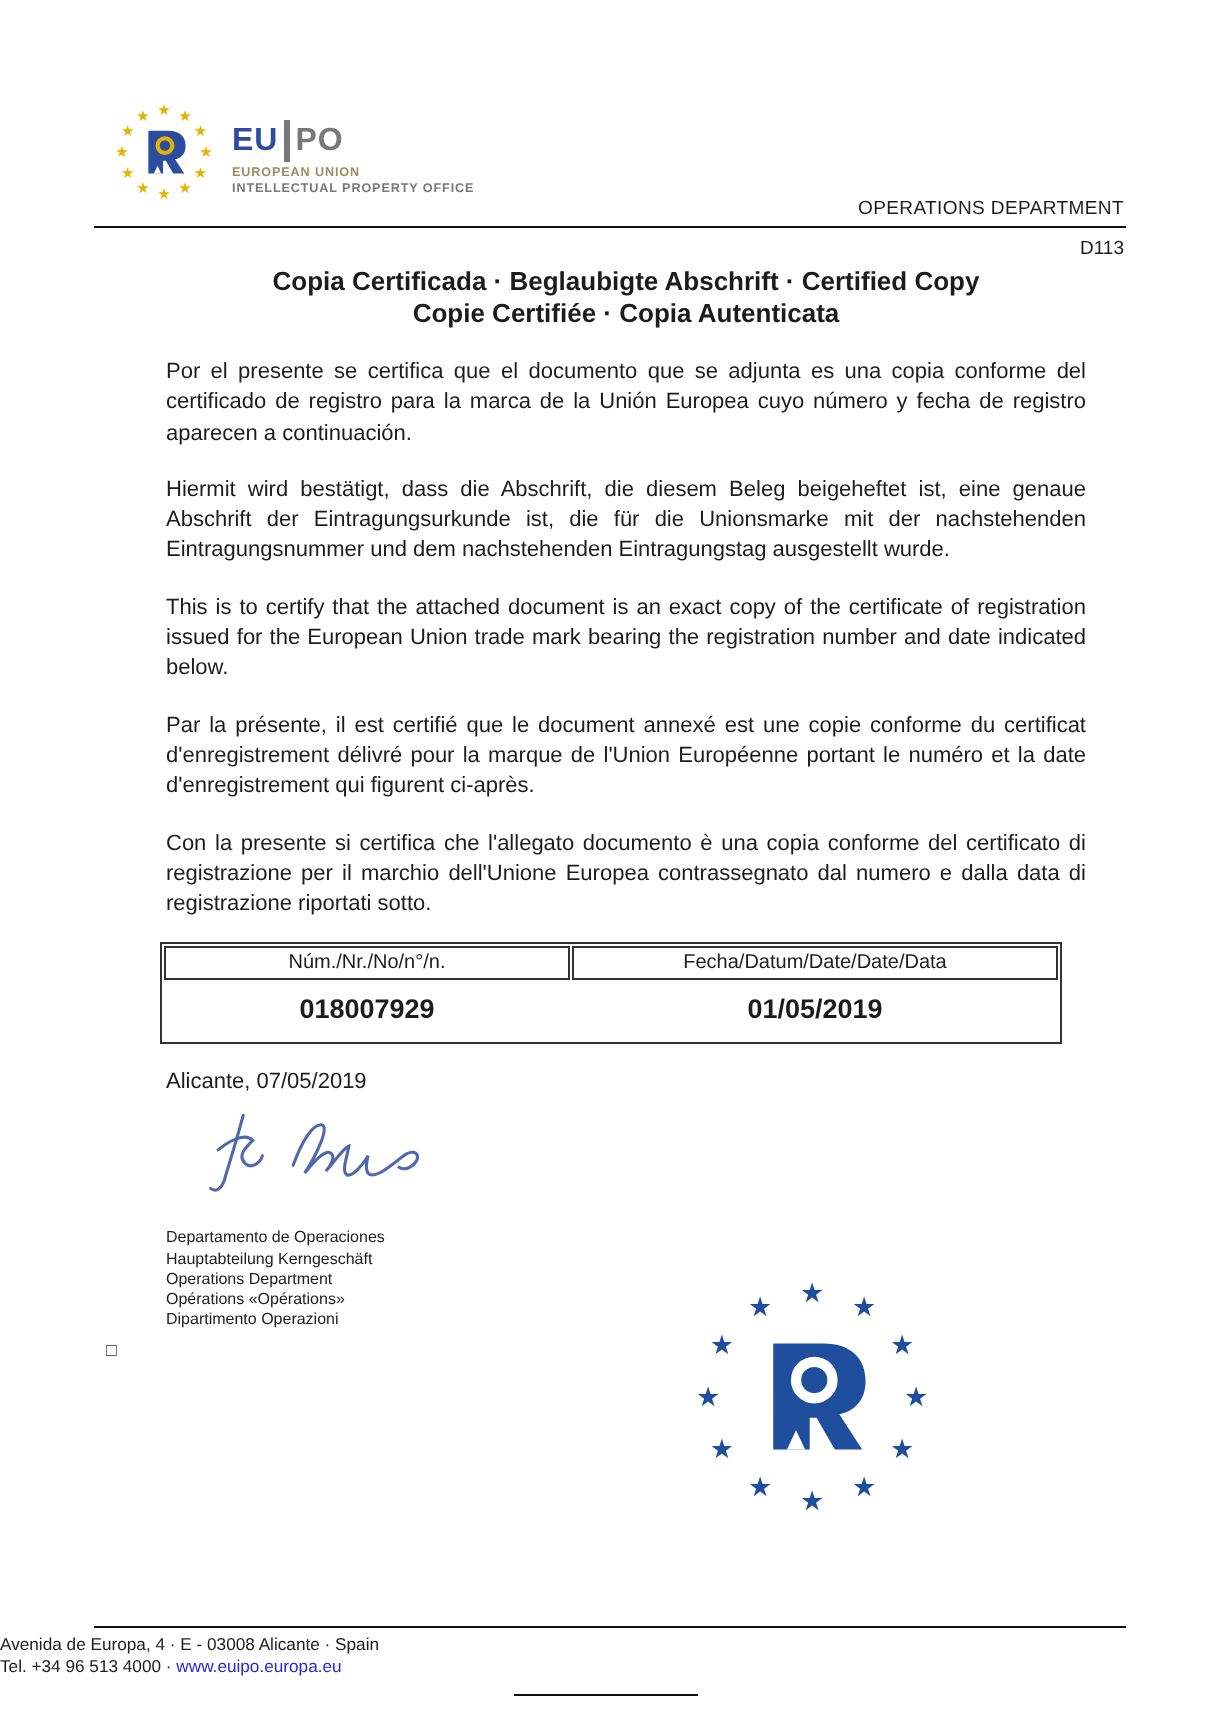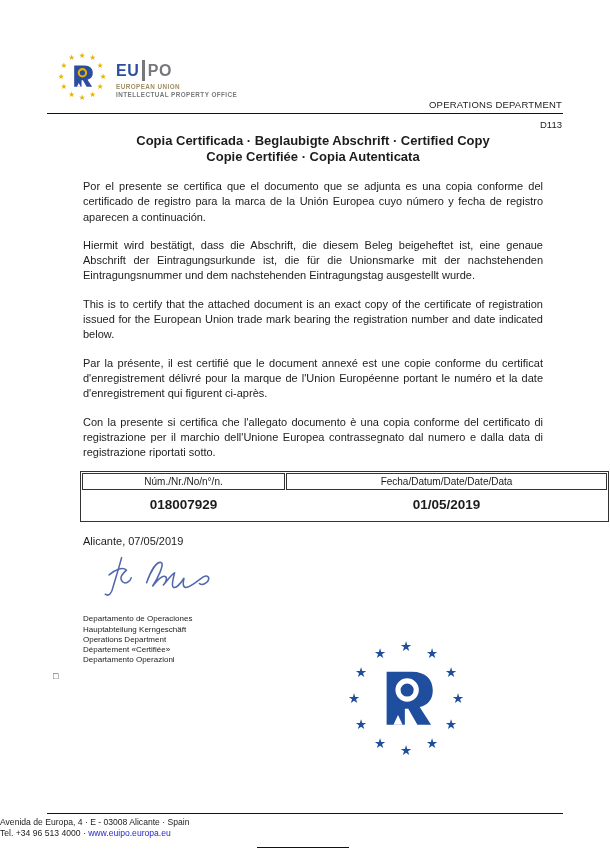--- a/index.html
+++ b/index.html
@@ -43,21 +43,21 @@
 
   
   .dept{position:absolute;right:48px;top:99px;font-size:9.5px;letter-spacing:.2px}
   .head-rule{position:absolute;left:47px;right:47px;top:113px;border-top:1.8px solid #111}
   .doccode{position:absolute;right:48px;top:119px;font-size:9.5px}
 
   
   .content{position:absolute;left:83px;top:133px;width:460px}
   .title{font-size:13px;font-weight:bold;text-align:center;line-height:15.5px;margin-bottom:15px}
   .para{font-size:11px;line-height:15.3px;text-align:justify;margin-bottom:13px}
-  .reg-table{border-collapse:separate;border-spacing:1.5px;width:529px;margin:-2px 0 0 -3px;border:1px solid #333}
+  .reg-table{border-collapse:separate;border-spacing:1.5px;width:451px;margin:-2px 0 0 -3px;border:1px solid #333}
   .reg-table th{border:1px solid #333;font-weight:normal;font-size:10px;padding:2px 0;text-align:center}
   .reg-table td{font-size:13.5px;font-weight:bold;text-align:center;padding:6px 0 8px}
   .reg-table th:first-child,.reg-table td:first-child{width:203px}
   .place-date{font-size:11px;margin-top:13px}
   .signature{display:block;margin:2px 0 0 12px}
   .signer{font-size:11px;font-weight:bold;margin-top:4px}
   .departments{font-size:8px;line-height:10.2px;margin-top:15px}
   .stray{display:inline-block;font-size:9px;margin:2px 0 0 -30px;color:#333}
 
   
@@ -145,22 +145,22 @@
         <path d="M11 27 C17 22 25 18 29 22 C25 26 21 30 25 34 C28 37 33 34 34 30"></path>
         <path d="M50 35 C54 24 60 13 65 14 C69 15 62 30 56 39 C61 33 67 26 70 29 C72 31 69 36 67 38 C71 34 76 26 79 25 C78 31 75 38 78 40 C81 41 86 35 89 30 C88 34 87 40 91 40 C96 40 103 33 109 29 C113 27 116 29 114 33 C112 36 108 38 105 36"></path>
       </g>
     </svg>
 
 
     <div class="departments">
       <div>Departamento de Operaciones</div>
       <div>Hauptabteilung Kerngeschäft</div>
       <div>Operations Department</div>
-      <div>Département «Certifiée»</div>
-      <div>Departamento Operazioni</div>
+      <div>Opérations «Opérations»</div>
+      <div>Dipartimento Operazioni</div>
     </div>
     <span class="stray">□</span>
   </div>
 
   <div class="seal">
     <div class="stars seal-stars">
       <span class="star"></span>
         <span class="star"></span>
         <span class="star"></span>
         <span class="star"></span>

